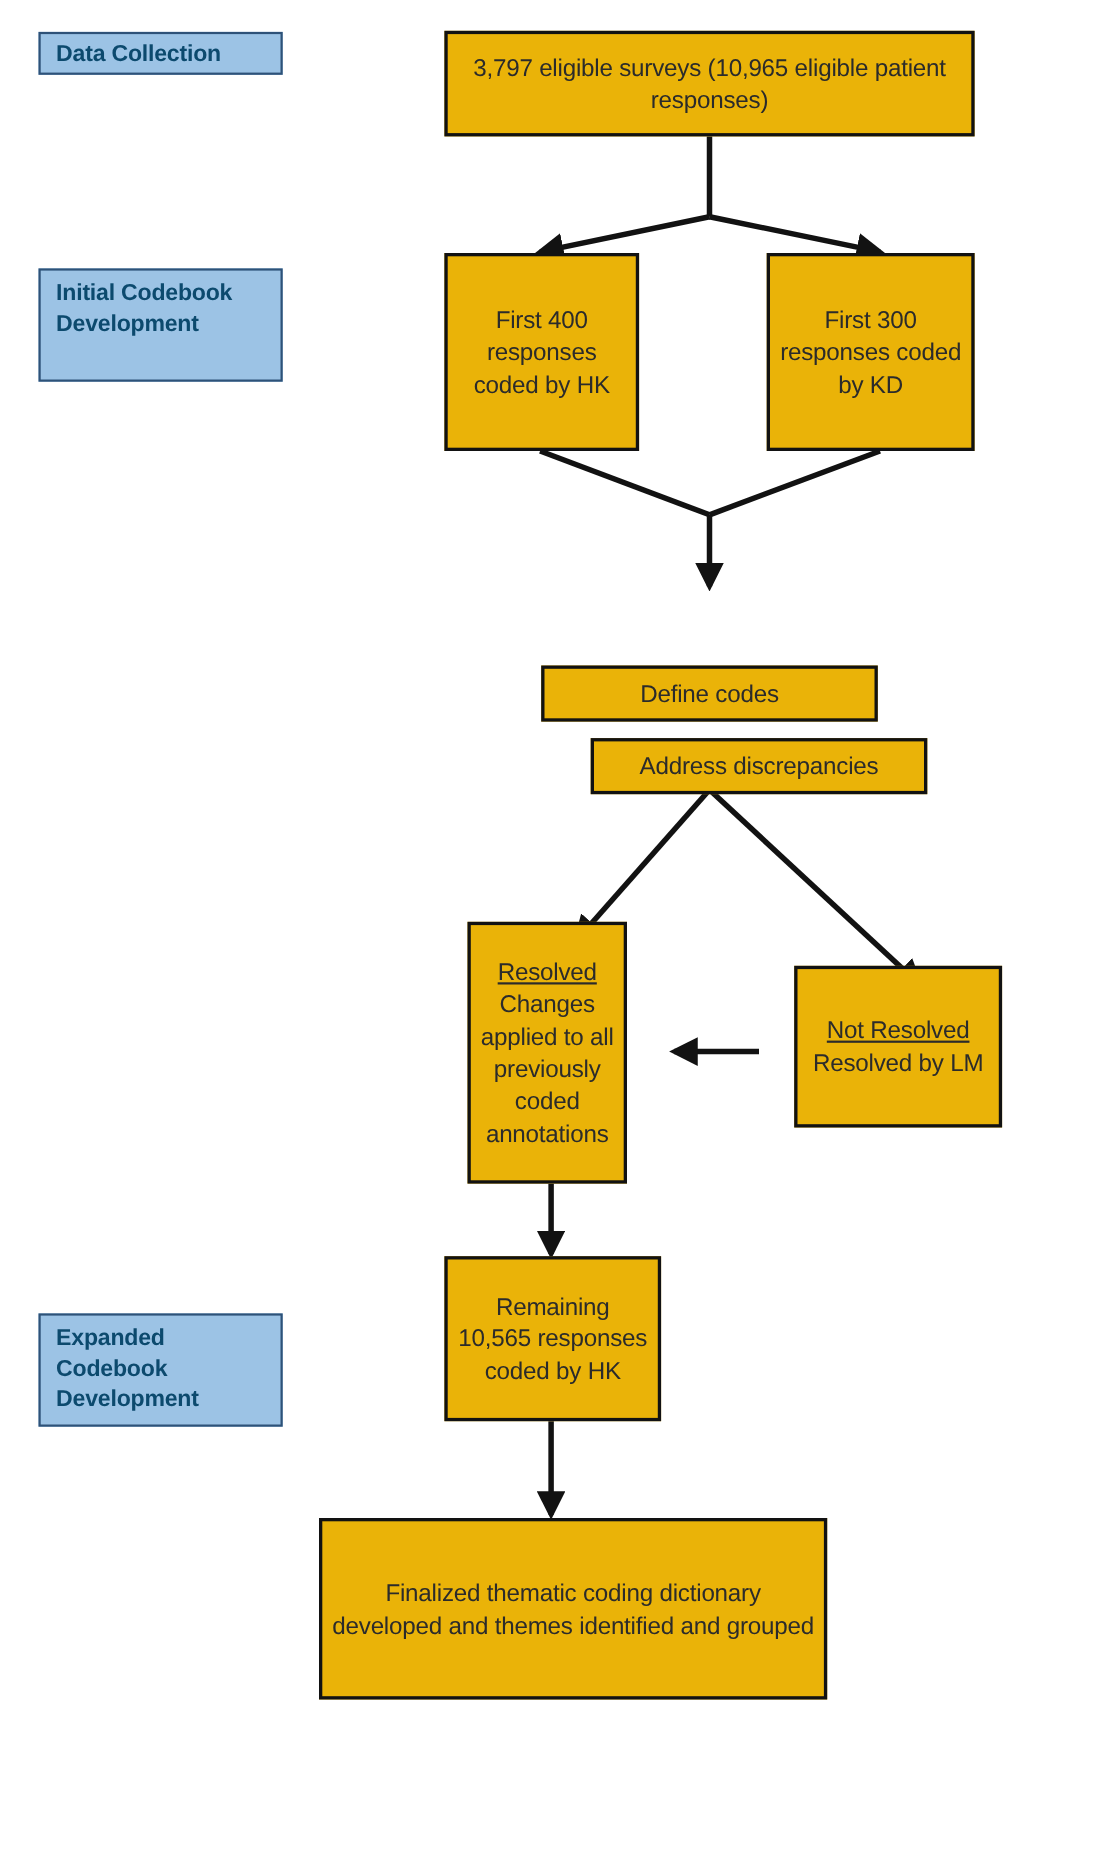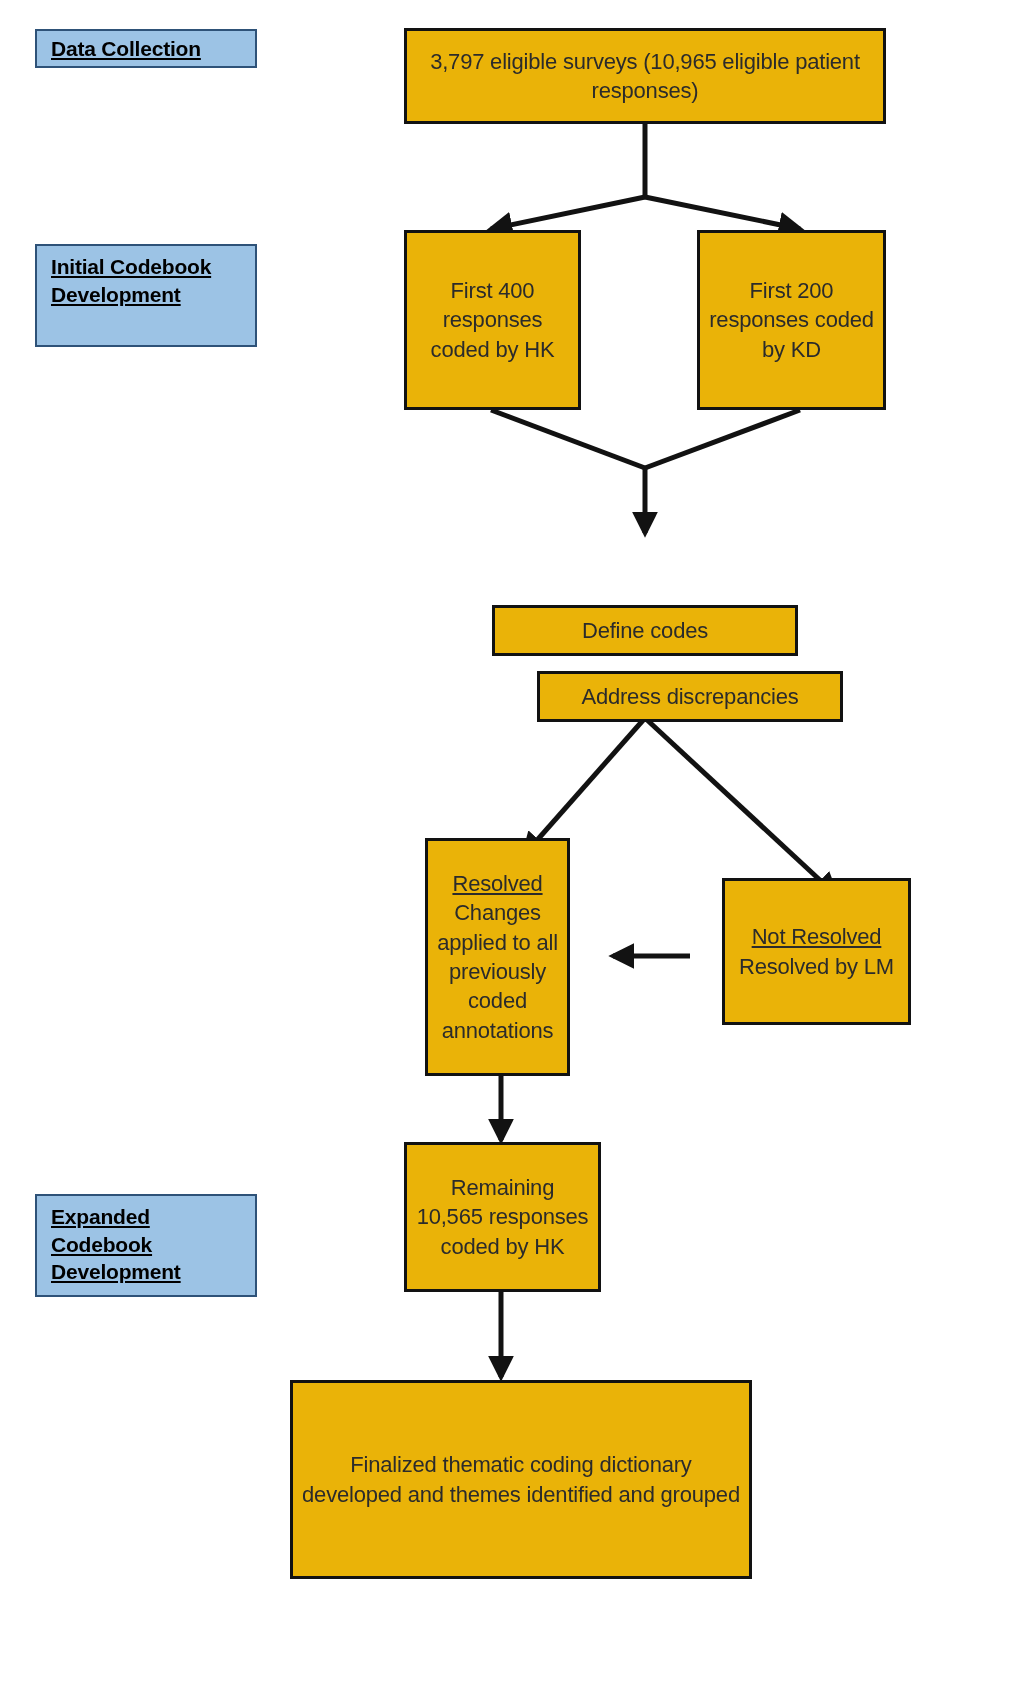--- a/index.html
+++ b/index.html
@@ -15,28 +15,27 @@
     width: 1011px;
     height: 1694px;
     background: #ffffff;
     overflow: hidden;
   }
   .stage-label {
     position: absolute;
     background: #9CC3E5;
     border: 2px solid #2E5278;
     box-sizing: border-box;
-    color: #000000;
+    color: #0c4a6e;
     font-weight: bold;
     font-size: 21px;
     line-height: 1.32;
     padding: 7px 12px 7px 14px;
     text-align: left;
     letter-spacing: -0.2px;
-    text-decoration: underline;
   }
   .node {
     position: absolute;
     background: #eab308;
     border: 3px solid #121212;
     box-sizing: border-box;
     color: #2b2b2b;
     font-size: 22px;
     line-height: 1.34;
     display: flex;
@@ -116,21 +115,21 @@
 
   <div class="node" style="left:404px; top:28px; width:482px; height:96px;">
     <span class="inner">3,797 eligible surveys (10,965 eligible patient responses)</span>
   </div>
 
   <div class="node" style="left:404px; top:230px; width:177px; height:180px;">
     <span class="inner">First 400 responses coded by HK</span>
   </div>
 
   <div class="node" style="left:697px; top:230px; width:189px; height:180px;">
-    <span class="inner">First 200 responses coded by KD</span>
+    <span class="inner">First 300 responses coded by KD</span>
   </div>
 
 
   <div class="node" style="left:492px; top:605px; width:306px; height:51px;">
     <span class="inner">Define codes</span>
   </div>
 
   <div class="node" style="left:492px; top:671px; width:306px; height:51px;margin-left:45px;">
     <span class="inner">Address discrepancies</span>
   </div>
@@ -146,17 +145,17 @@
     <span class="inner">
       <span class="heading">Not Resolved</span>
       <span>Resolved by LM</span>
     </span>
   </div>
 
   <div class="node" style="left:404px; top:1142px; width:197px; height:150px;">
     <span class="inner">Remaining 10,565 responses coded by HK</span>
   </div>
 
-  <div class="node" style="left:290px; top:1380px; width:462px; height:199px;">
+  <div class="node" style="left:290px; top:1380px; width:462px; height:165px;">
     <span class="inner">Finalized thematic coding dictionary developed and themes identified and grouped</span>
   </div>
 
 </div>
 
 </body></html>

